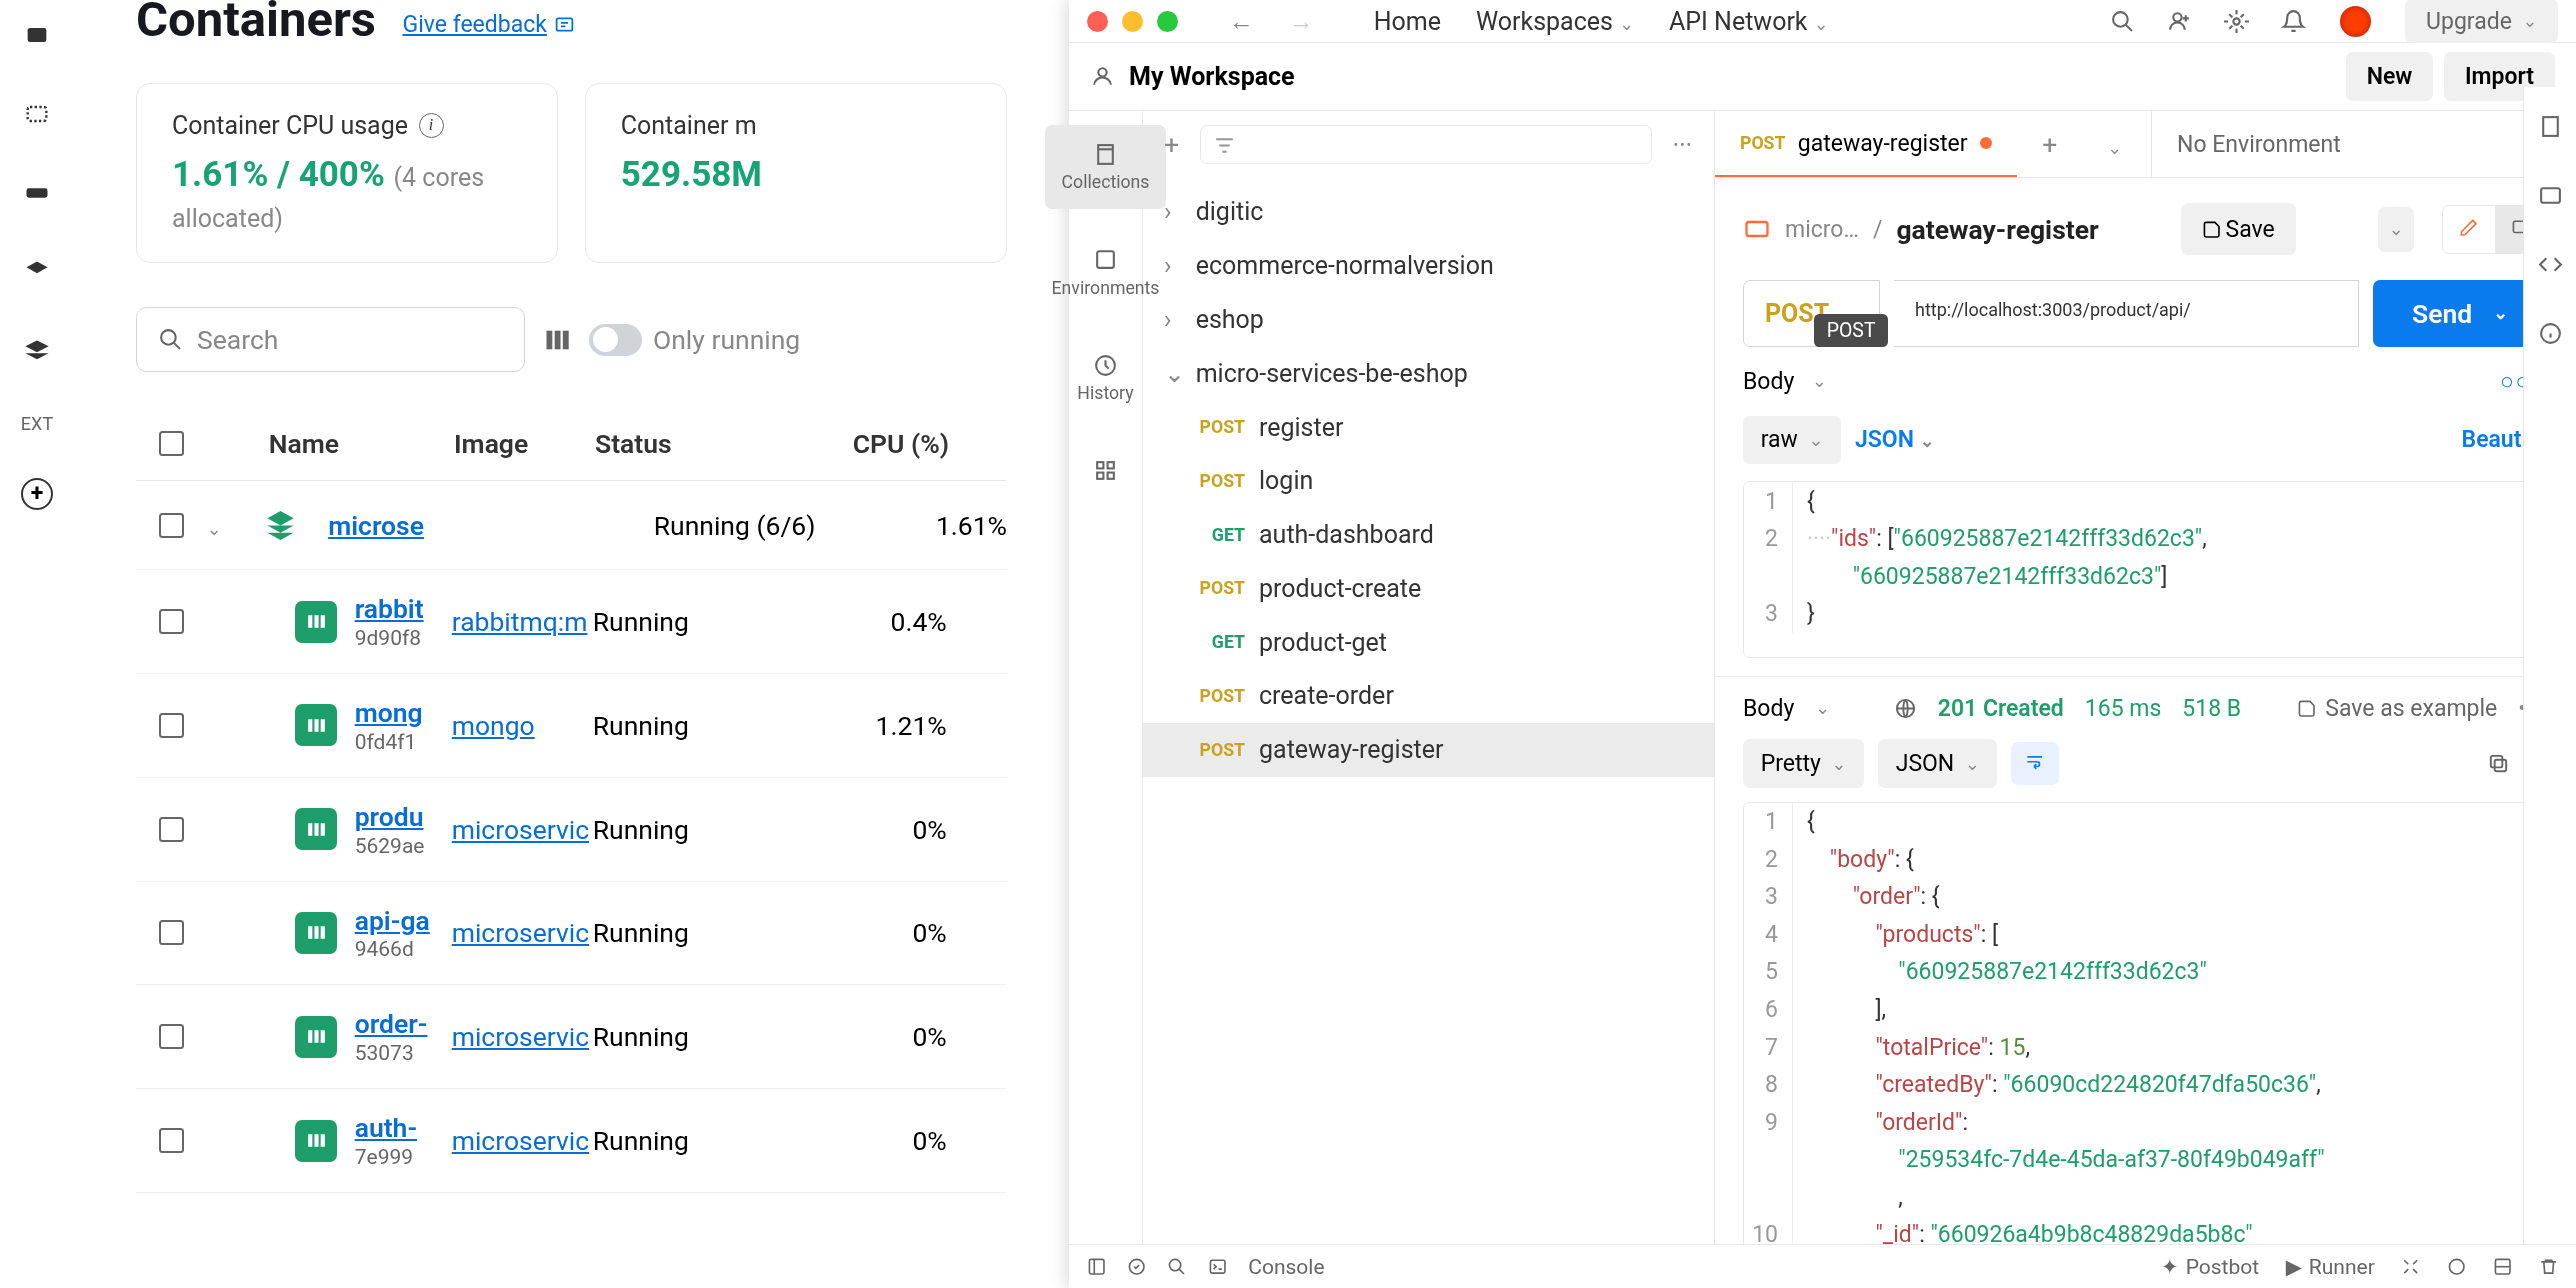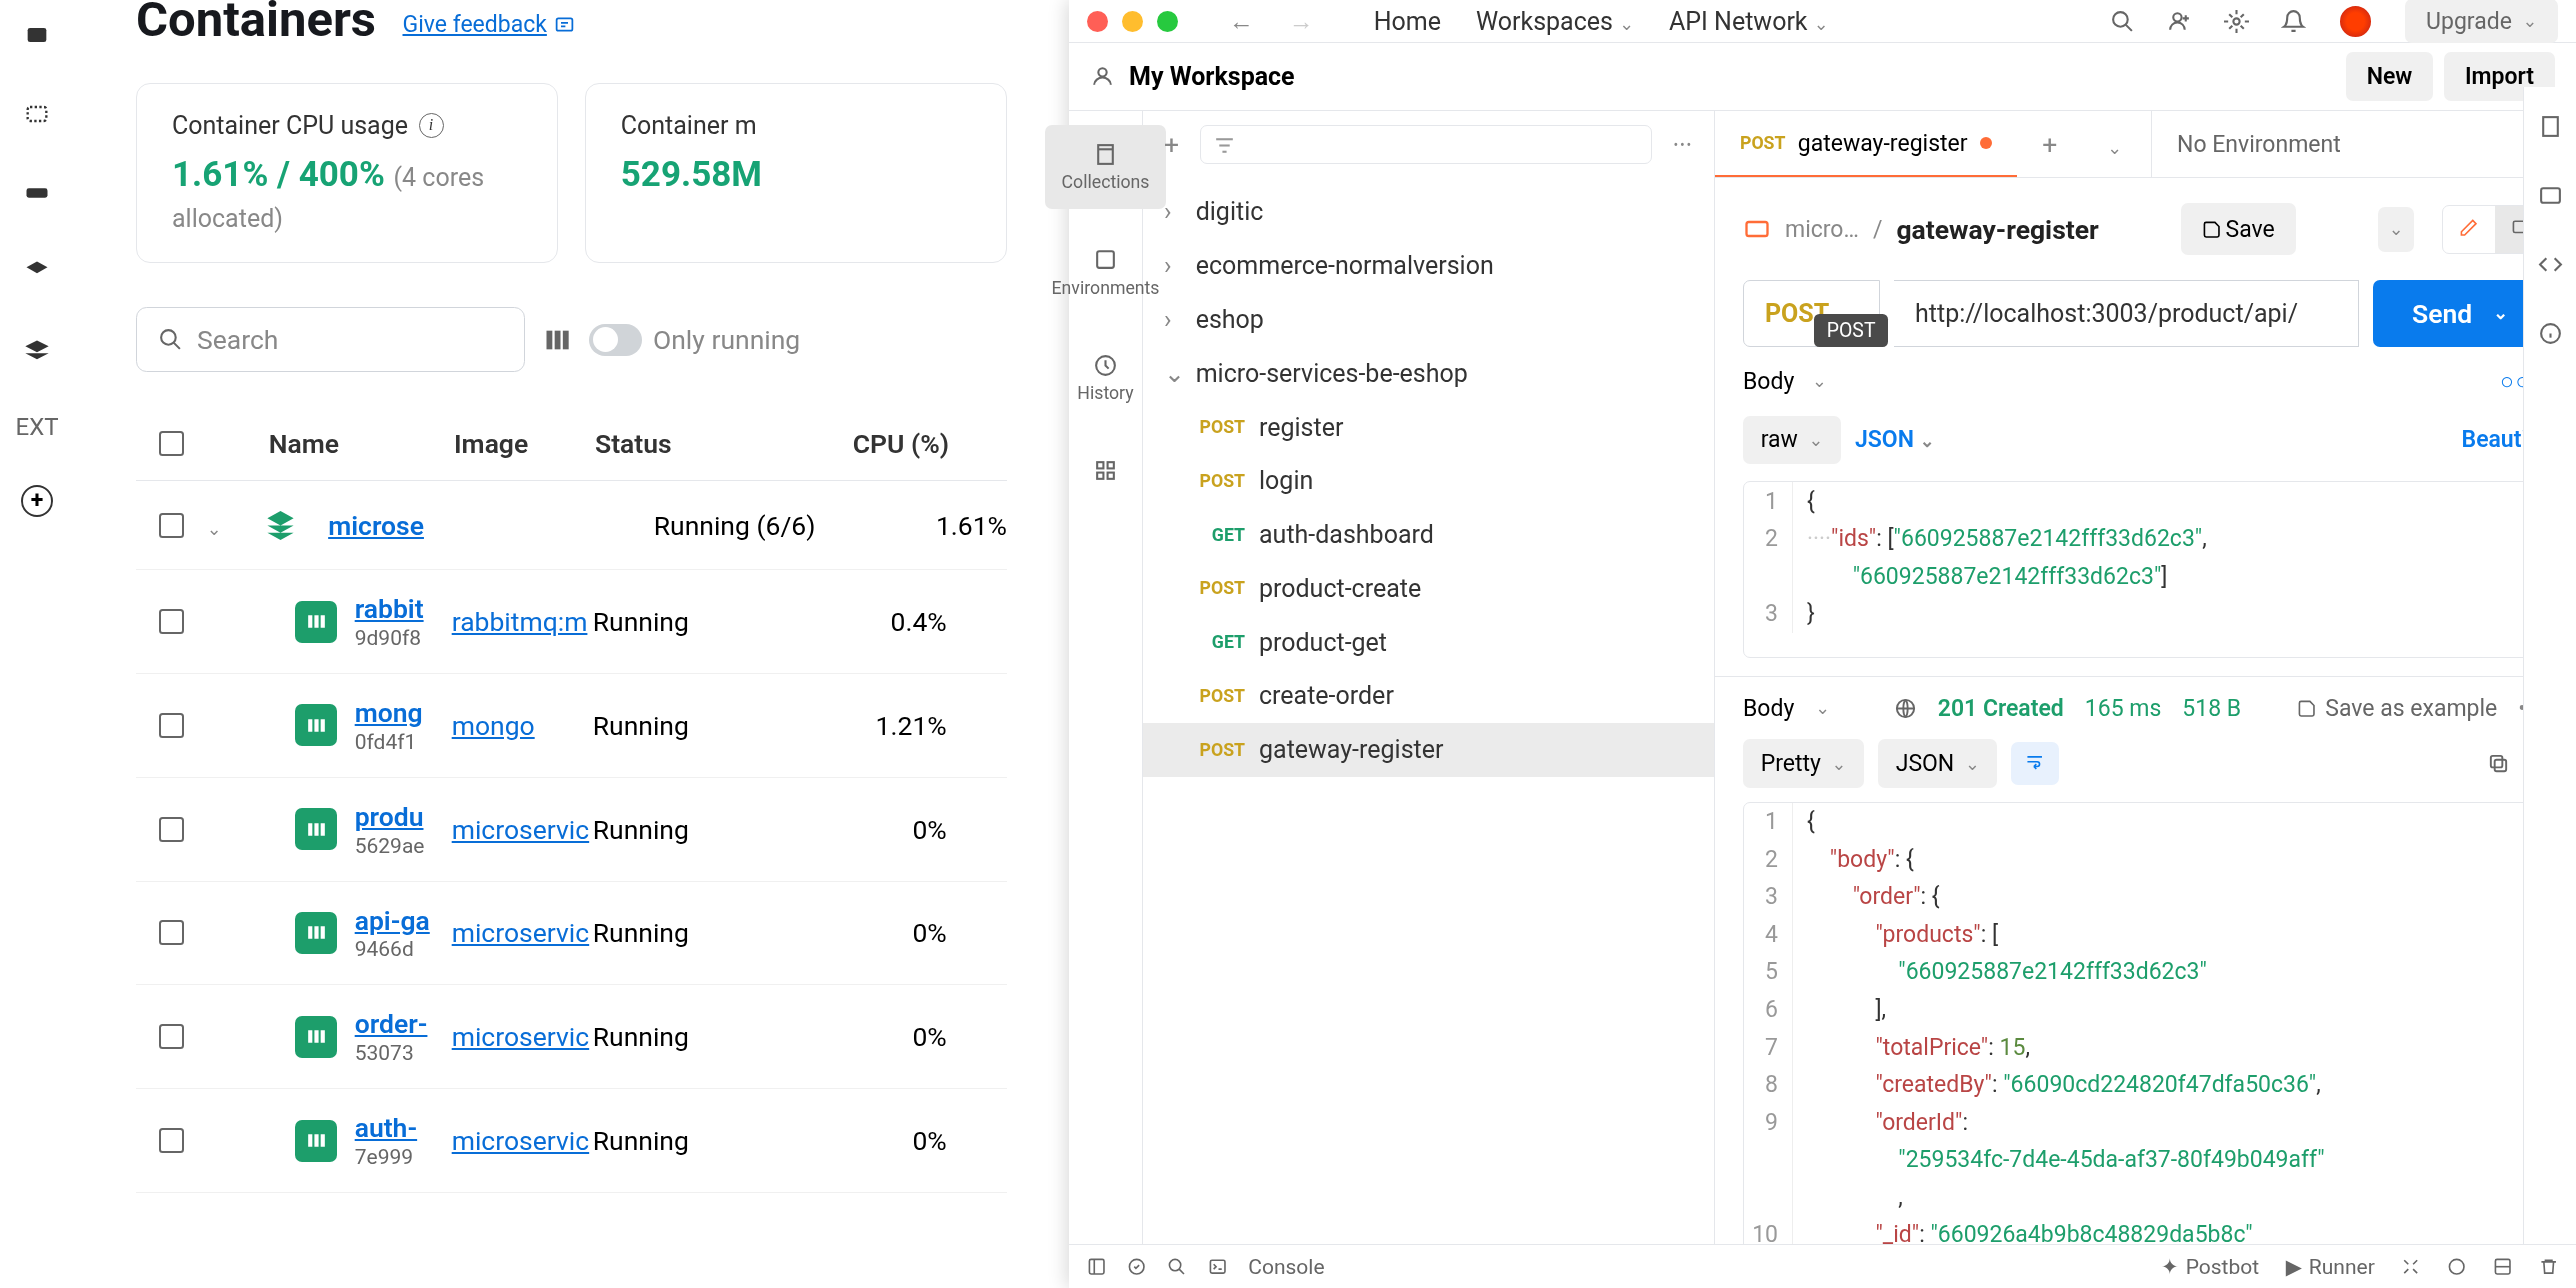--- a/index.html
+++ b/index.html
@@ -3,21 +3,21 @@
 <meta charset="utf-8">
 <style>
 * { margin: 0; padding: 0; box-sizing: border-box; font-family: -apple-system, BlinkMacSystemFont, 'Segoe UI', Roboto, sans-serif; }
 body { background: #fff; width: 2576px; height: 1288px; overflow: hidden; position: relative; }
 
 
 .docker-panel { position: absolute; left: 0; top: 0; width: 1069px; height: 1288px; background: #fff; }
 .docker-sidebar { position: absolute; left: 0; top: 0; width: 74px; height: 100%; background: #fff; display: flex; flex-direction: column; align-items: center; padding-top: 17.7px; gap: 44px; }
 .docker-sidebar-icon { width: 35px; height: 35px; display: flex; align-items: center; justify-content: center; color: #333; }
 .docker-sidebar-icon svg { width: 28px; height: 28px; }
-.ext-label { font-size: 24px; color: #666; }
+.ext-label { font-size: 18px; color: #666; }
 .add-btn { width: 32px; height: 32px; border: 2.7px solid #333; border-radius: 50%; display: flex; align-items: center; justify-content: center; font-size: 23px; font-weight: bold; }
 
 .docker-main { position: absolute; left: 74px; top: 0; right: 0; padding: 0 62px; }
 .page-title { font-size: 49px; font-weight: 700; color: #17191e; margin-top: -8.8px; }
 .feedback-link { color: #086dd7; text-decoration: underline; font-size: 23px; margin-left: 26.5px; display: inline-flex; align-items: center; gap: 7px; }
 
 .stats-row { display: flex; gap: 26.5px; margin-top: 35px; }
 .stat-card { border: 1.8px solid #e5e7eb; border-radius: 14px; padding: 26.5px 35px; flex: 1; }
 .stat-label { font-size: 25px; color: #333; display: flex; align-items: center; gap: 10.6px; }
 .stat-value { font-size: 35px; font-weight: 700; margin-top: 14px; }
@@ -103,21 +103,21 @@
 .breadcrumb-text { font-size: 23px; color: #888; }
 .breadcrumb-current { font-size: 26.5px; font-weight: 700; color: #222; }
 .save-btn { margin-left: auto; background: #f0f0f0; padding: 12.4px 21px; border-radius: 7px; font-size: 23px; display: flex; align-items: center; gap: 4px; }
 .icon-btn-group { display: flex; border: 0.9px solid #e5e7eb; border-radius: 7px; margin-left: 14px; }
 .icon-btn { padding: 12.4px 16px; }
 .icon-btn.active { background: #e8e8e8; }
 
 .url-row { display: flex; padding: 0 28px; gap: 14px; }
 .method-select { border: 0.9px solid #d1d5db; border-radius: 7px 0 0 7px; padding: 17.7px 21px; font-size: 25px; font-weight: 700; color: #c9a21e; display: flex; align-items: center; gap: 14px; position: relative; }
 .method-tooltip { position: absolute; bottom: -1.8px; right: -8.8px; background: #4a4a4a; color: #fff; padding: 5.3px 12.4px; border-radius: 5.3px; font-size: 19.4px; font-weight: 400; }
-.url-input { border: 0.9px solid #d1d5db; border-left: none; border-radius: 0; padding: 17.7px 21px; font-size: 25px; flex: 1; color: #333; }
+.url-input { border: 0.9px solid #d1d5db; border-left: none; border-radius: 0; padding: 17.7px 21px; font-size: 18px; flex: 1; color: #333; }
 .send-btn { background: #097bed; color: #fff; padding: 17.7px 39px; border-radius: 7px; font-size: 26.5px; font-weight: 600; display: flex; align-items: center; gap: 21px; }
 
 .body-tabs { display: flex; align-items: center; padding: 21px 28px; font-size: 23px; gap: 17.7px; }
 .body-options { display: flex; align-items: center; padding: 0 28px 17.7px; gap: 14px; }
 .opt-select { background: #f0f0f0; padding: 10.6px 17.7px; border-radius: 7px; font-size: 23px; display: flex; align-items: center; gap: 10.6px; }
 .json-label { color: #097bed; font-size: 23px; font-weight: 600; }
 .beautify-link { margin-left: auto; color: #097bed; font-size: 23px; font-weight: 600; }
 
 .code-editor { border: 0.9px solid #e5e7eb; margin: 0 28px; border-radius: 7px; font-family: 'SF Mono', Monaco, monospace; font-size: 23px; }
 .code-line { display: flex; }

